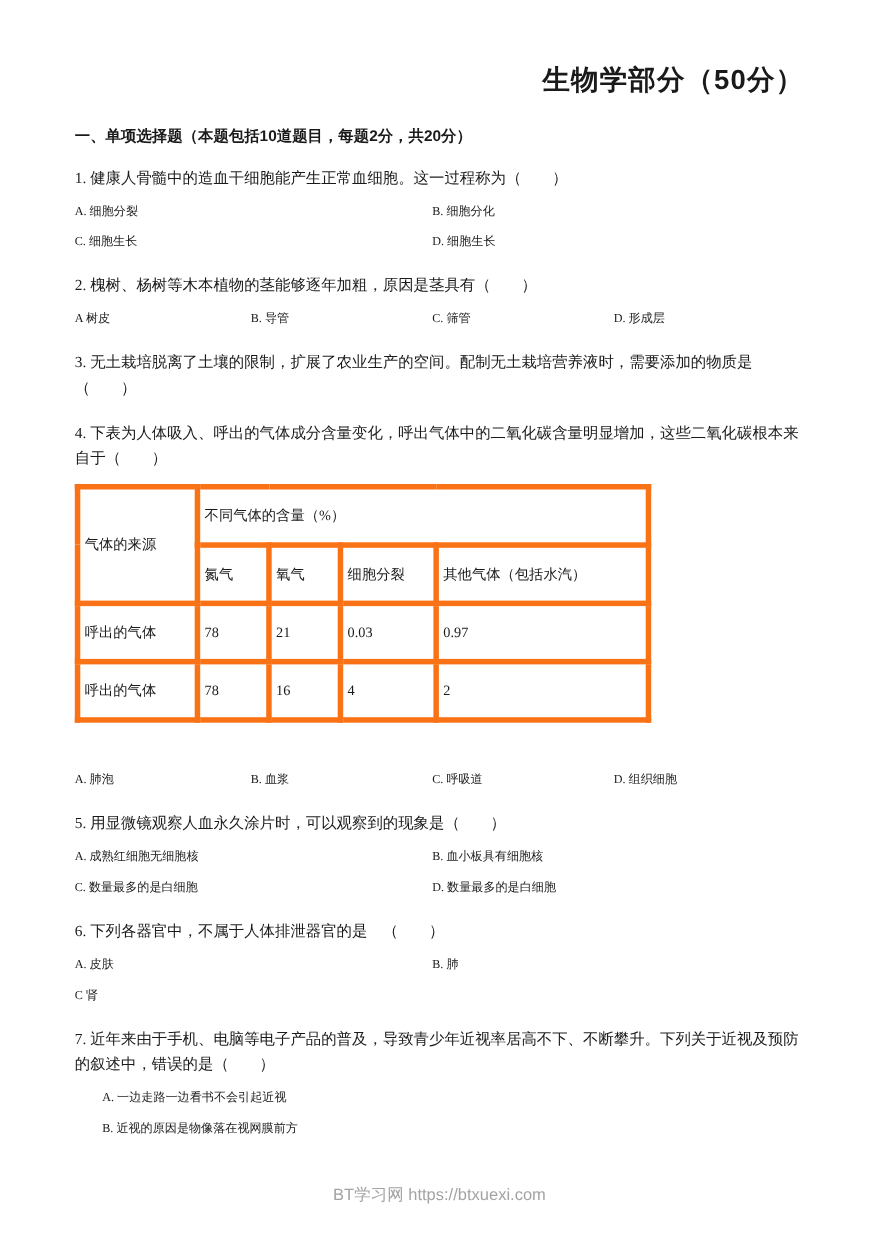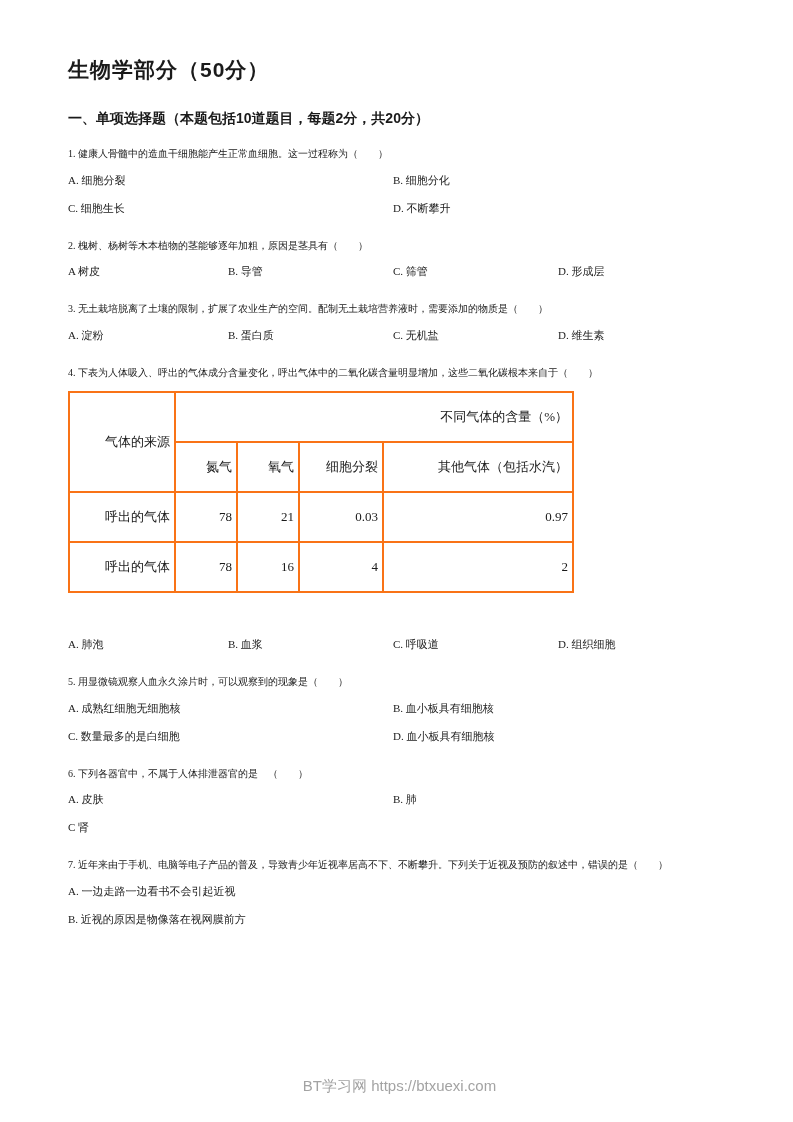--- a/index.html
+++ b/index.html
@@ -16,59 +16,59 @@
   }
   .page {
     box-sizing: border-box;
     width: 793px;
     height: 1122px;
     padding: 56px 62px 0 68px;
     display: flex;
     flex-direction: column;
   }
   .title {
-    text-align: left;
-    font-size: 21px;
+    text-align: right;
+    font-size: 25px;
     font-weight: bold;
     font-family: "Liberation Sans", "DejaVu Sans", sans-serif;
     margin: 0 0 26px 0;
     letter-spacing: 1px;
   }
   .section-heading {
     font-size: 14px;
     font-weight: bold;
     font-family: "Liberation Sans", "DejaVu Sans", sans-serif;
     margin: 0 0 18px 0;
   }
   .question { margin: 0 0 8px 0; }
   .stem {
-    font-size: 10px;
+    font-size: 14px;
     line-height: 1.65;
     margin: 0 0 10px 0;
   }
   .opts {
     display: grid;
     row-gap: 13px;
     font-size: 11px;
     margin: 0 0 14px 0;
   }
   .opts-2 { grid-template-columns: 325px auto; }
   .opts-4 { grid-template-columns: 160px 165px 165px auto; }
-  .opts-1 { grid-template-columns: auto; }
+  .opts-1 { grid-template-columns: auto; margin-left: 25px; }
   .opt { white-space: nowrap; }
 
   table.gas-table {
     border-collapse: collapse;
     margin: 6px 0 0 0;
     font-size: 13px;
     table-layout: fixed;
   }
   table.gas-table td {
-    border: 2px solid #f97316;
-    text-align: right;
+    border: 5px solid #f97316;
+    text-align: left;
     vertical-align: middle;
     padding: 2px 4px;
     height: 44px;
   }
   td.col-src   { width: 96px; }
   td.col-n     { width: 52px; }
   td.col-o     { width: 52px; margin-left: 48px; }
   td.col-co2   { width: 74px; }
   td.col-other { width: 180px; }
   .table-gap { height: 44px; }
@@ -90,42 +90,36 @@
   <h1 class="title">生物学部分（50分）</h1>
 
   <h2 class="section-heading">一、单项选择题（本题包括10道题目，每题2分，共20分）</h2>
 
   <div class="question">
     <p class="stem">1. 健康人骨髓中的造血干细胞能产生正常血细胞。这一过程称为（　　）</p>
     <div class="opts opts-2">
       <span class="opt">A. 细胞分裂</span>
       <span class="opt">B. 细胞分化</span>
       <span class="opt">C. 细胞生长</span>
-      <span class="opt">D. 不断攀升</span>
+      <span class="opt">D. 细胞生长</span>
     </div>
   </div>
 
   <div class="question">
     <p class="stem">2. 槐树、杨树等木本植物的茎能够逐年加粗，原因是茎具有（　　）</p>
     <div class="opts opts-4">
       <span class="opt">A  树皮</span>
       <span class="opt">B. 导管</span>
       <span class="opt">C. 筛管</span>
       <span class="opt">D. 形成层</span>
     </div>
   </div>
 
   <div class="question">
     <p class="stem">3. 无土栽培脱离了土壤的限制，扩展了农业生产的空间。配制无土栽培营养液时，需要添加的物质是（　　）</p>
-    <div class="opts opts-4">
-      <span class="opt">A. 淀粉</span>
-      <span class="opt">B. 蛋白质</span>
-      <span class="opt">C. 无机盐</span>
-      <span class="opt">D. 维生素</span>
-    </div>
   </div>
 
   <div class="question">
     <p class="stem">4. 下表为人体吸入、呼出的气体成分含量变化，呼出气体中的二氧化碳含量明显增加，这些二氧化碳根本来自于（　　）</p>
 
     <table class="gas-table">
       <tbody>
           <tr>
         <td rowspan="2" class="col-src">气体的来源</td>
         <td colspan="4">不同气体的含量（%）</td>
@@ -162,21 +156,21 @@
       <span class="opt">D. 组织细胞</span>
     </div>
   </div>
 
   <div class="question">
     <p class="stem">5. 用显微镜观察人血永久涂片时，可以观察到的现象是（　　）</p>
     <div class="opts opts-2">
       <span class="opt">A. 成熟红细胞无细胞核</span>
       <span class="opt">B. 血小板具有细胞核</span>
       <span class="opt">C. 数量最多的是白细胞</span>
-      <span class="opt">D. 血小板具有细胞核</span>
+      <span class="opt">D. 数量最多的是白细胞</span>
     </div>
   </div>
 
   <div class="question">
     <p class="stem">6. 下列各器官中，不属于人体排泄器官的是　（　　）</p>
     <div class="opts opts-2">
       <span class="opt">A. 皮肤</span>
       <span class="opt">B. 肺</span>
       <span class="opt">C  肾</span>
     </div>

